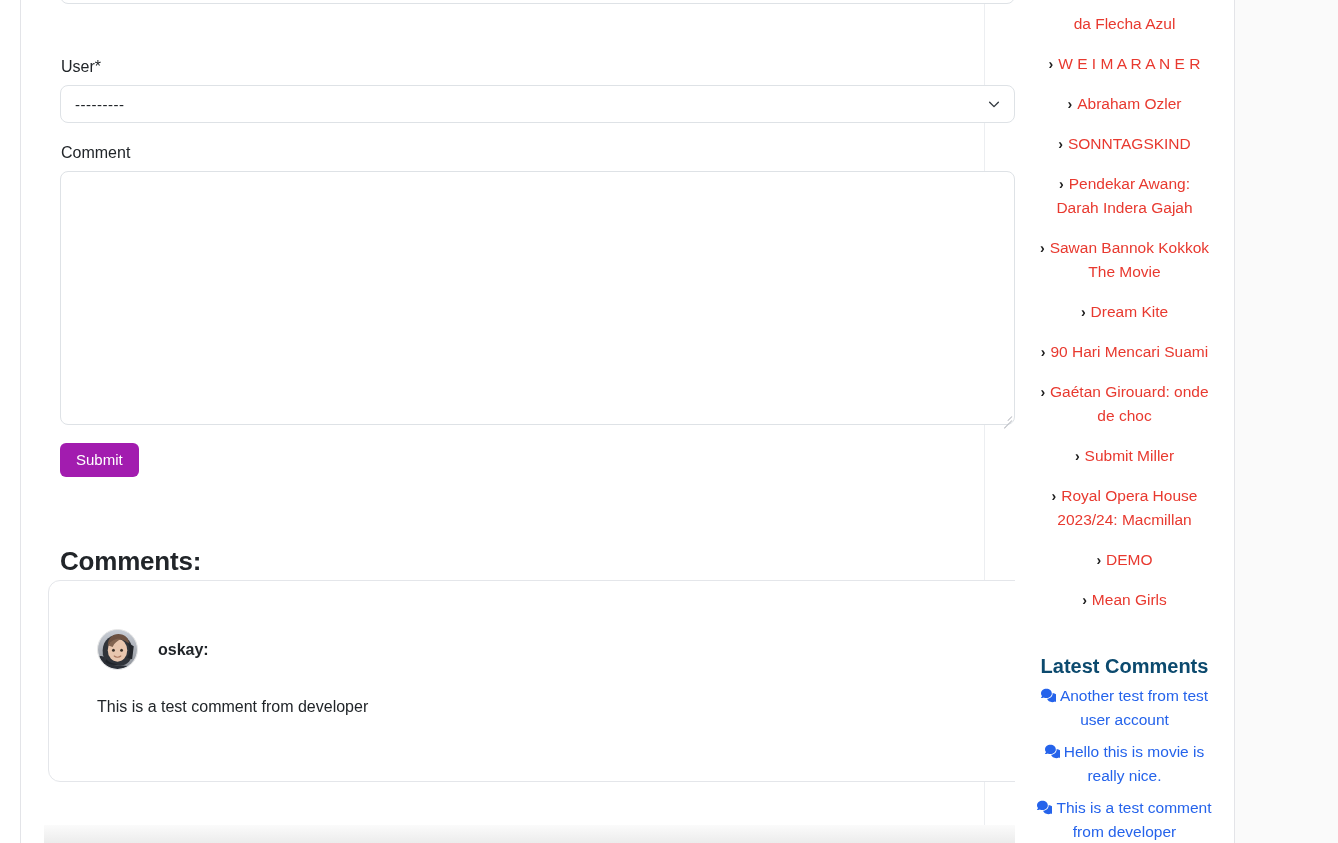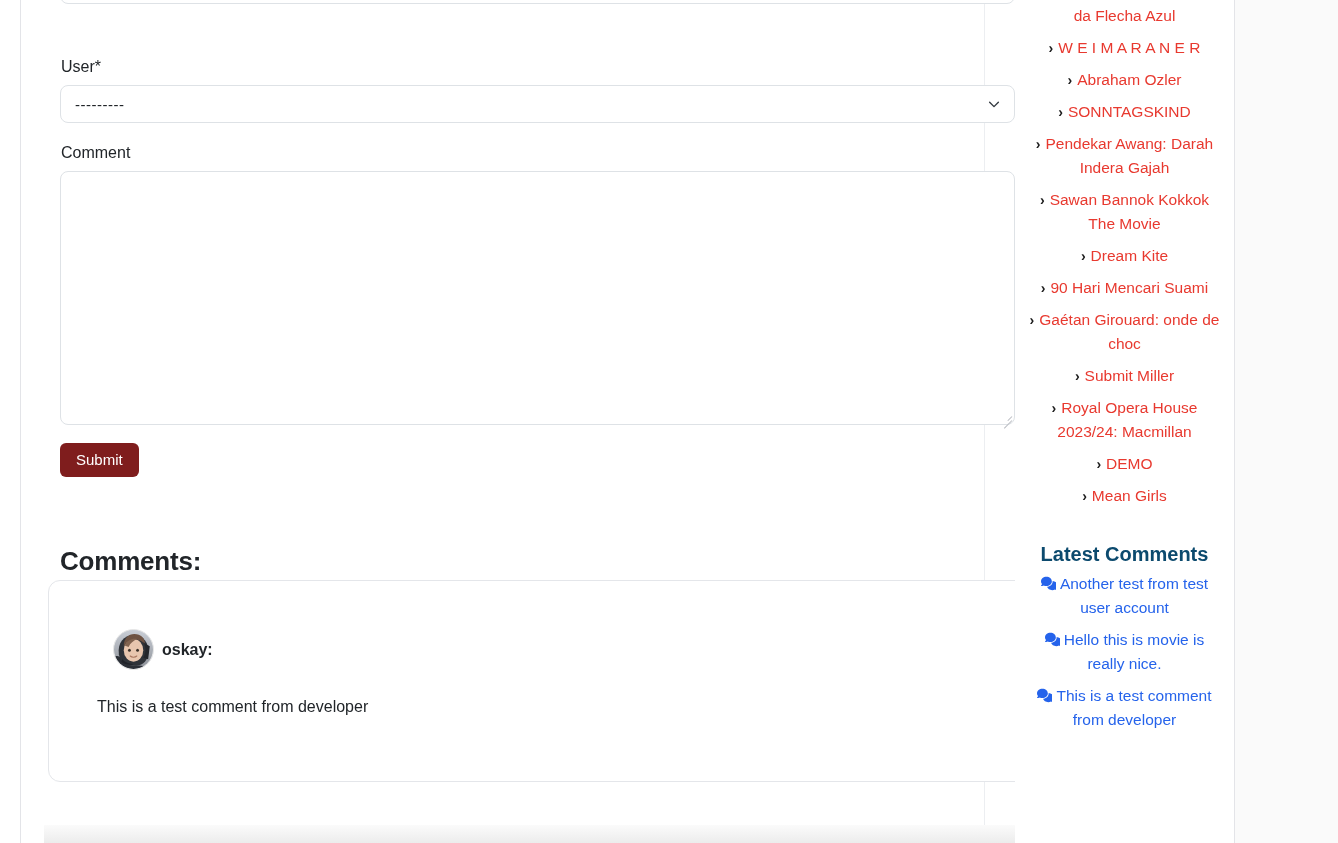--- a/index.html
+++ b/index.html
@@ -114,21 +114,21 @@
     height: 1px;
     background: #b9bcc2;
     transform-origin: right;
   }
 
   .submit-btn {
     position: absolute;
     left: 38px; top: 443px;
     height: 34px;
     padding: 0 16px;
-    background: #7f1d1d;
+    background: #a21caf;
     color: #ffffff;
     border: none;
     border-radius: 6px;
     font-family: "Liberation Sans", sans-serif;
     font-size: 15px;
     line-height: 34px;
     cursor: pointer;
     text-align: center;
   }
 
@@ -144,24 +144,24 @@
   .comment-card {
     position: absolute;
     left: 26px; top: 580px;
     width: 979px; height: 202px;
     border: 1px solid #e4e6ea;
     border-radius: 12px;
     background: #ffffff;
   }
   .comment-head {
     position: absolute;
-    left: 64px; top: 48px;
+    left: 48px; top: 48px;
     display: flex;
     align-items: center;
-    gap: 8px;
+    gap: 20px;
   }
   .avatar {
     width: 41px; height: 41px;
     border-radius: 50%;
     border: 1px solid #e6e6e6;
     overflow: hidden;
     background: #cfd3d8;
     flex: 0 0 auto;
     position: relative;
   }
@@ -196,21 +196,21 @@
     text-align: center;
     overflow: hidden;
   }
 
   .nav-list {
     list-style: none;
     margin: 0; padding: 0;
   }
   .nav-item {
     display: block;
-    margin: 0;
+    margin: 8px;
     padding: 0;
   }
   .nav-link {
     display: block;
     color: #e8392f;
     font-size: 15.5px;
     line-height: 24px;
     text-decoration: none;
     padding: 4px 0;
     cursor: pointer;

